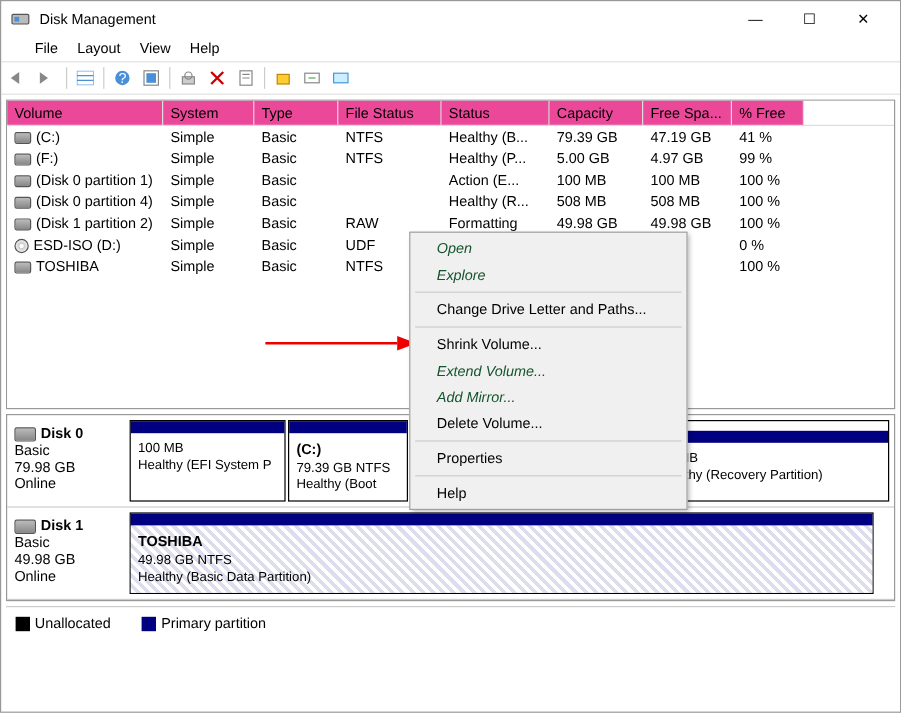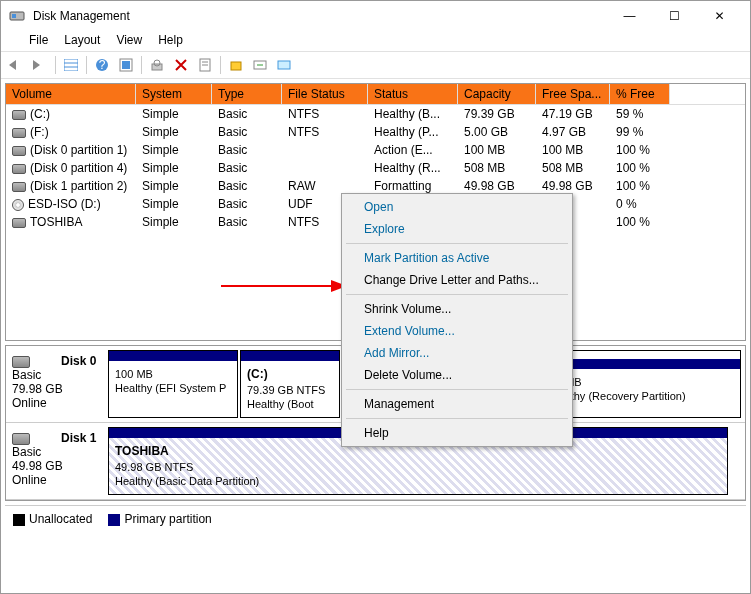--- a/index.html
+++ b/index.html
@@ -17,58 +17,58 @@
 .menubar .menu-item { padding: 2px 8px; cursor: pointer; }
 
 
 .toolbar { height: 28px; border-top: 1px solid #e1e1e1; border-bottom: 1px solid #e1e1e1; display: flex; align-items: center; padding: 0 4px; gap: 2px; }
 .tb-btn { width: 22px; height: 22px; display: flex; align-items: center; justify-content: center; cursor: pointer; border: 1px solid transparent; }
 .tb-sep { width: 1px; height: 18px; background: #ccc; margin: 0 2px; }
 
 
 .vol-area { border: 1px solid #999; margin: 4px; }
 .vol-header { display: flex; background: #fff; border-bottom: 1px solid #ddd; }
-.vol-header .col { padding: 3px 6px; border-right: 1px solid #ddd; background: #f97316; font-weight: normal; cursor: pointer; white-space: nowrap; overflow: hidden; }
+.vol-header .col { padding: 3px 6px; border-right: 1px solid #ddd; background: #ec4899; font-weight: normal; cursor: pointer; white-space: nowrap; overflow: hidden; }
 .vol-body { background: #fff; height: 235px; overflow: auto; }
 .vol-row { display: flex; padding: 1px 0; }
 .vol-row .cell { padding: 1px 6px; white-space: nowrap; overflow: hidden; }
 .vol-icon { display: inline-block; width: 14px; height: 10px; background: linear-gradient(#bbb,#888); border: 1px solid #555; border-radius: 2px; margin-right: 4px; vertical-align: middle; }
 .vol-icon.cd { border-radius: 50%; width: 12px; height: 12px; background: radial-gradient(circle,#fff 20%, #ccc 30%, #eee 70%); }
 
 .c-vol {width:130px}
 .c-lay {width:76px}
 .c-type{width:70px}
 .c-fs  {width:86px}
 .c-st  {width:90px}
 .c-cap {width:78px}
 .c-free{width:74px}
 .c-pct {width:60px}
 
 
 .disk-map { border: 1px solid #999; margin: 4px; }
 .disk-row { display: flex; border-bottom: 1px solid #ccc; }
 .disk-label { width: 98px; padding: 8px 6px; }
 .disk-label .dicon { display:inline-block; width: 18px; height: 12px; background: linear-gradient(#bbb,#888); border:1px solid #555; border-radius:2px; margin-right:4px; vertical-align:middle;}
-.disk-label b { font-weight: bold; margin-left: 27px; }
+.disk-label b { font-weight: bold; }
 .disk-parts { flex: 1; display: flex; padding: 4px; gap: 2px; }
 .part { border: 1px solid #000; display: flex; flex-direction: column; }
 .part .part-head { height: 10px; background: #000080; }
 .part .part-body { padding: 6px; font-size: 11px; line-height: 1.3; }
 .part.hatch .part-body { background: repeating-linear-gradient(45deg,#fff,#fff 3px,#dde 3px,#dde 6px); }
 
 
-.legend { border-top: 1px solid #ccc; padding: 6px 8px; display:flex; gap: 16px; align-items:center; margin: 0 4px;}
+.legend { border-top: 1px solid #ccc; padding: 6px 8px; display:flex; gap: 26px; align-items:center; margin: 0 4px;}
 .legend .sw { width: 12px; height: 12px; display:inline-block; margin-right:4px; vertical-align:middle;}
 .legend .sw.unalloc{ background:#000;}
 .legend .sw.prim{ background:#000080;}
 
 
 .ctx { position: absolute; left: 340px; top: 192px; width: 232px; background: #f0f0f0; border: 1px solid #a0a0a0; box-shadow: 2px 2px 4px rgba(0,0,0,.3); padding: 2px; z-index: 10; }
 .ctx .ci { padding: 4px 20px; cursor: pointer; color: #000; }
-.ctx .ci.disabled { color: #0369a1; cursor: default; }
+.ctx .ci.disabled { color: #14532d; cursor: default; font-style: italic; }
 .ctx .csep { height: 1px; background: #ccc; margin: 3px 2px; }
 
 
 .arrow { position:absolute; left:220px; top:275px; z-index:9; pointer-events:none; }
 </style>
 </head>
 <body>
 
 <div class="titlebar">
   <span class="app-icon">
@@ -175,21 +175,21 @@
   </div>
   <div class="vol-body" id="vol-body">
       <div class="vol-row">
         <div class="cell c-vol"><span class="vol-icon "></span>(C:)</div>
         <div class="cell c-lay">Simple</div>
         <div class="cell c-type">Basic</div>
         <div class="cell c-fs">NTFS</div>
         <div class="cell c-st">Healthy (B...</div>
         <div class="cell c-cap">79.39 GB</div>
         <div class="cell c-free">47.19 GB</div>
-        <div class="cell c-pct">59 %</div>
+        <div class="cell c-pct">41 %</div>
       </div>
       <div class="vol-row">
         <div class="cell c-vol"><span class="vol-icon "></span>(F:)</div>
         <div class="cell c-lay">Simple</div>
         <div class="cell c-type">Basic</div>
         <div class="cell c-fs">NTFS</div>
         <div class="cell c-st">Healthy (P...</div>
         <div class="cell c-cap">5.00 GB</div>
         <div class="cell c-free">4.97 GB</div>
         <div class="cell c-pct">99 %</div>
@@ -278,29 +278,28 @@
 
 <div class="legend">
   <span><span class="sw unalloc"></span><span>Unallocated</span></span>
   <span><span class="sw prim"></span><span>Primary partition</span></span>
 </div>
 
 <div class="ctx" id="ctx">
     <div class="ci disabled">Open</div>
     <div class="ci disabled">Explore</div>
     <div class="csep"></div>
-    <div class="ci disabled">Mark Partition as Active</div>
     <div class="ci">Change Drive Letter and Paths...</div>
     <div class="csep"></div>
     <div class="ci">Shrink Volume...</div>
     <div class="ci disabled">Extend Volume...</div>
     <div class="ci disabled">Add Mirror...</div>
     <div class="ci">Delete Volume...</div>
     <div class="csep"></div>
-    <div class="ci">Management</div>
+    <div class="ci">Properties</div>
     <div class="csep"></div>
     <div class="ci">Help</div>
   </div>
 
 <svg class="arrow" width="130" height="20">
   <line x1="0" y1="10" x2="110" y2="10" stroke="#e00" stroke-width="2"></line>
   <path d="M110 4 L126 10 L110 16 Z" fill="#e00"></path>
 </svg>
 
 </body></html>

